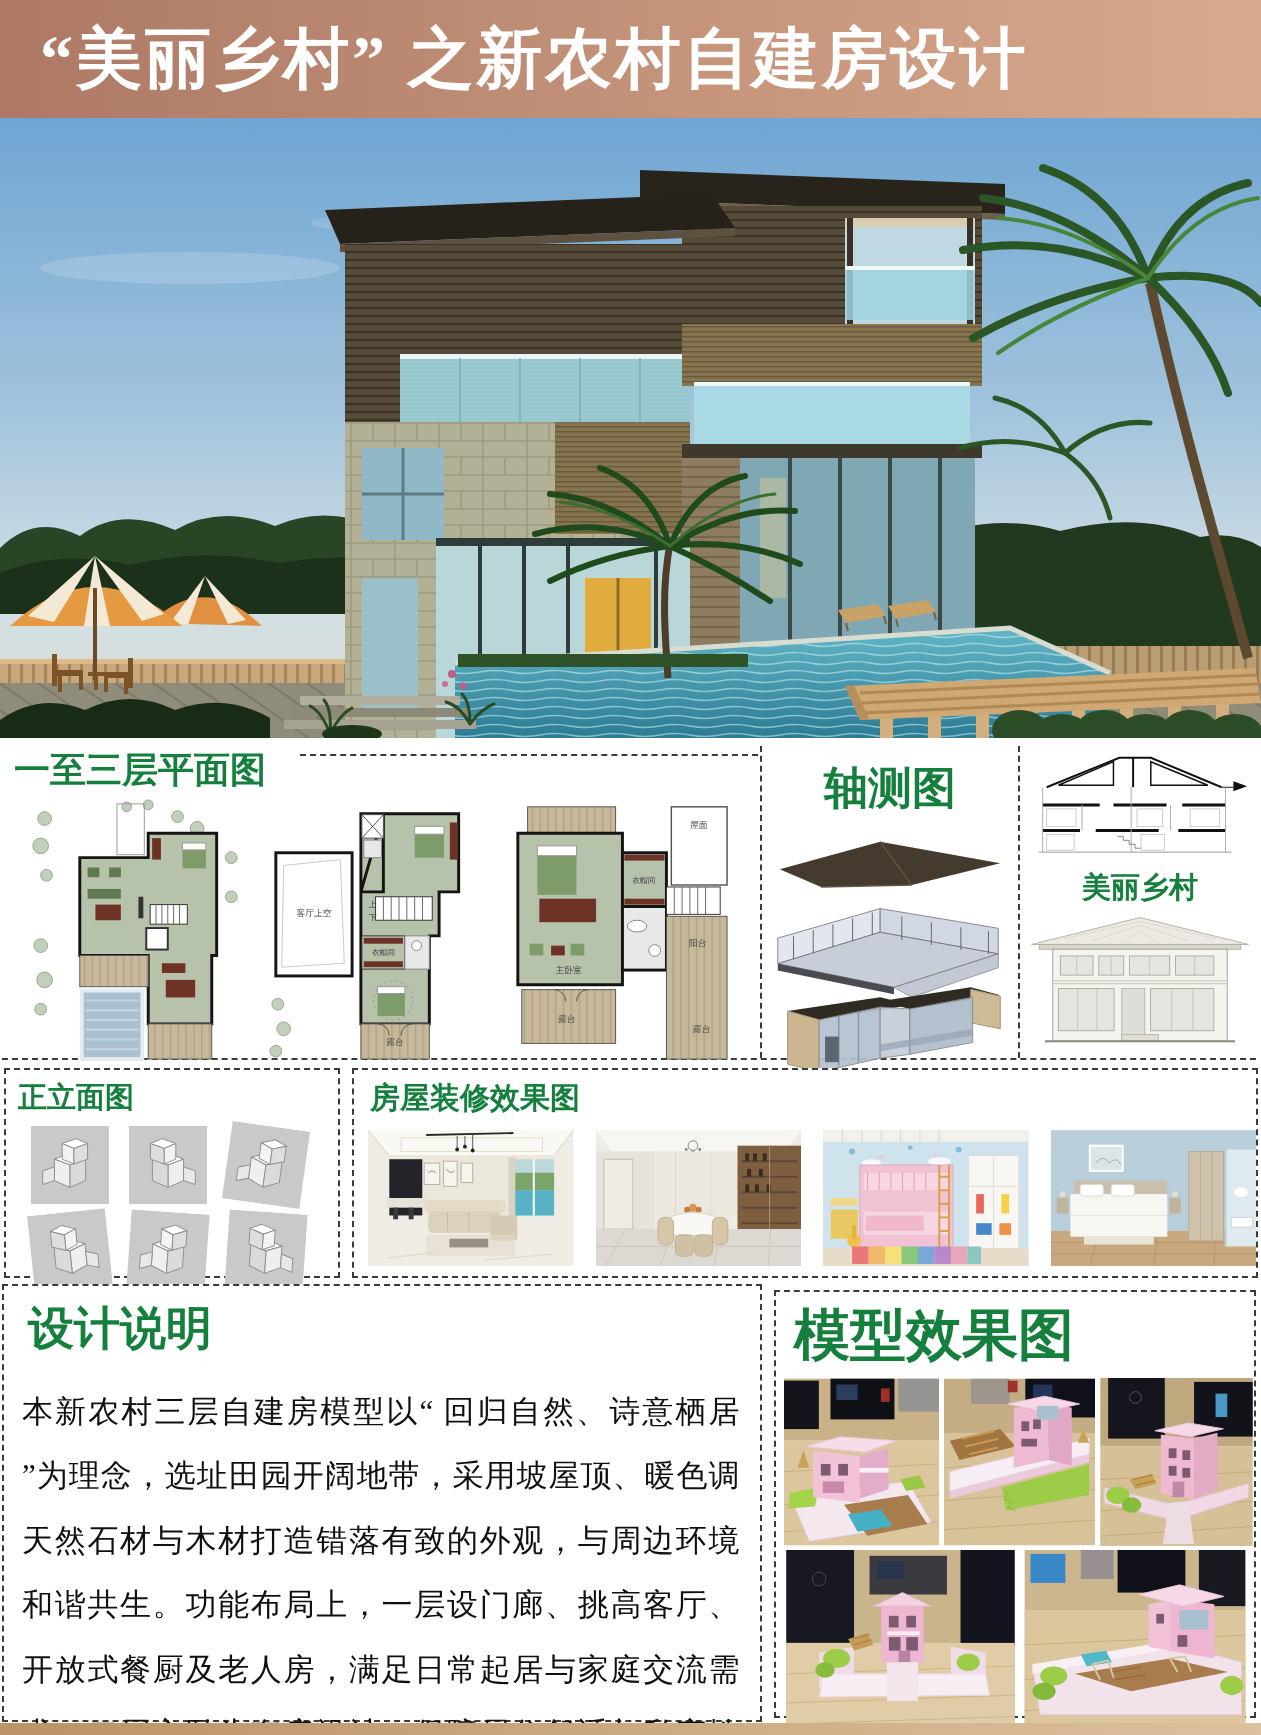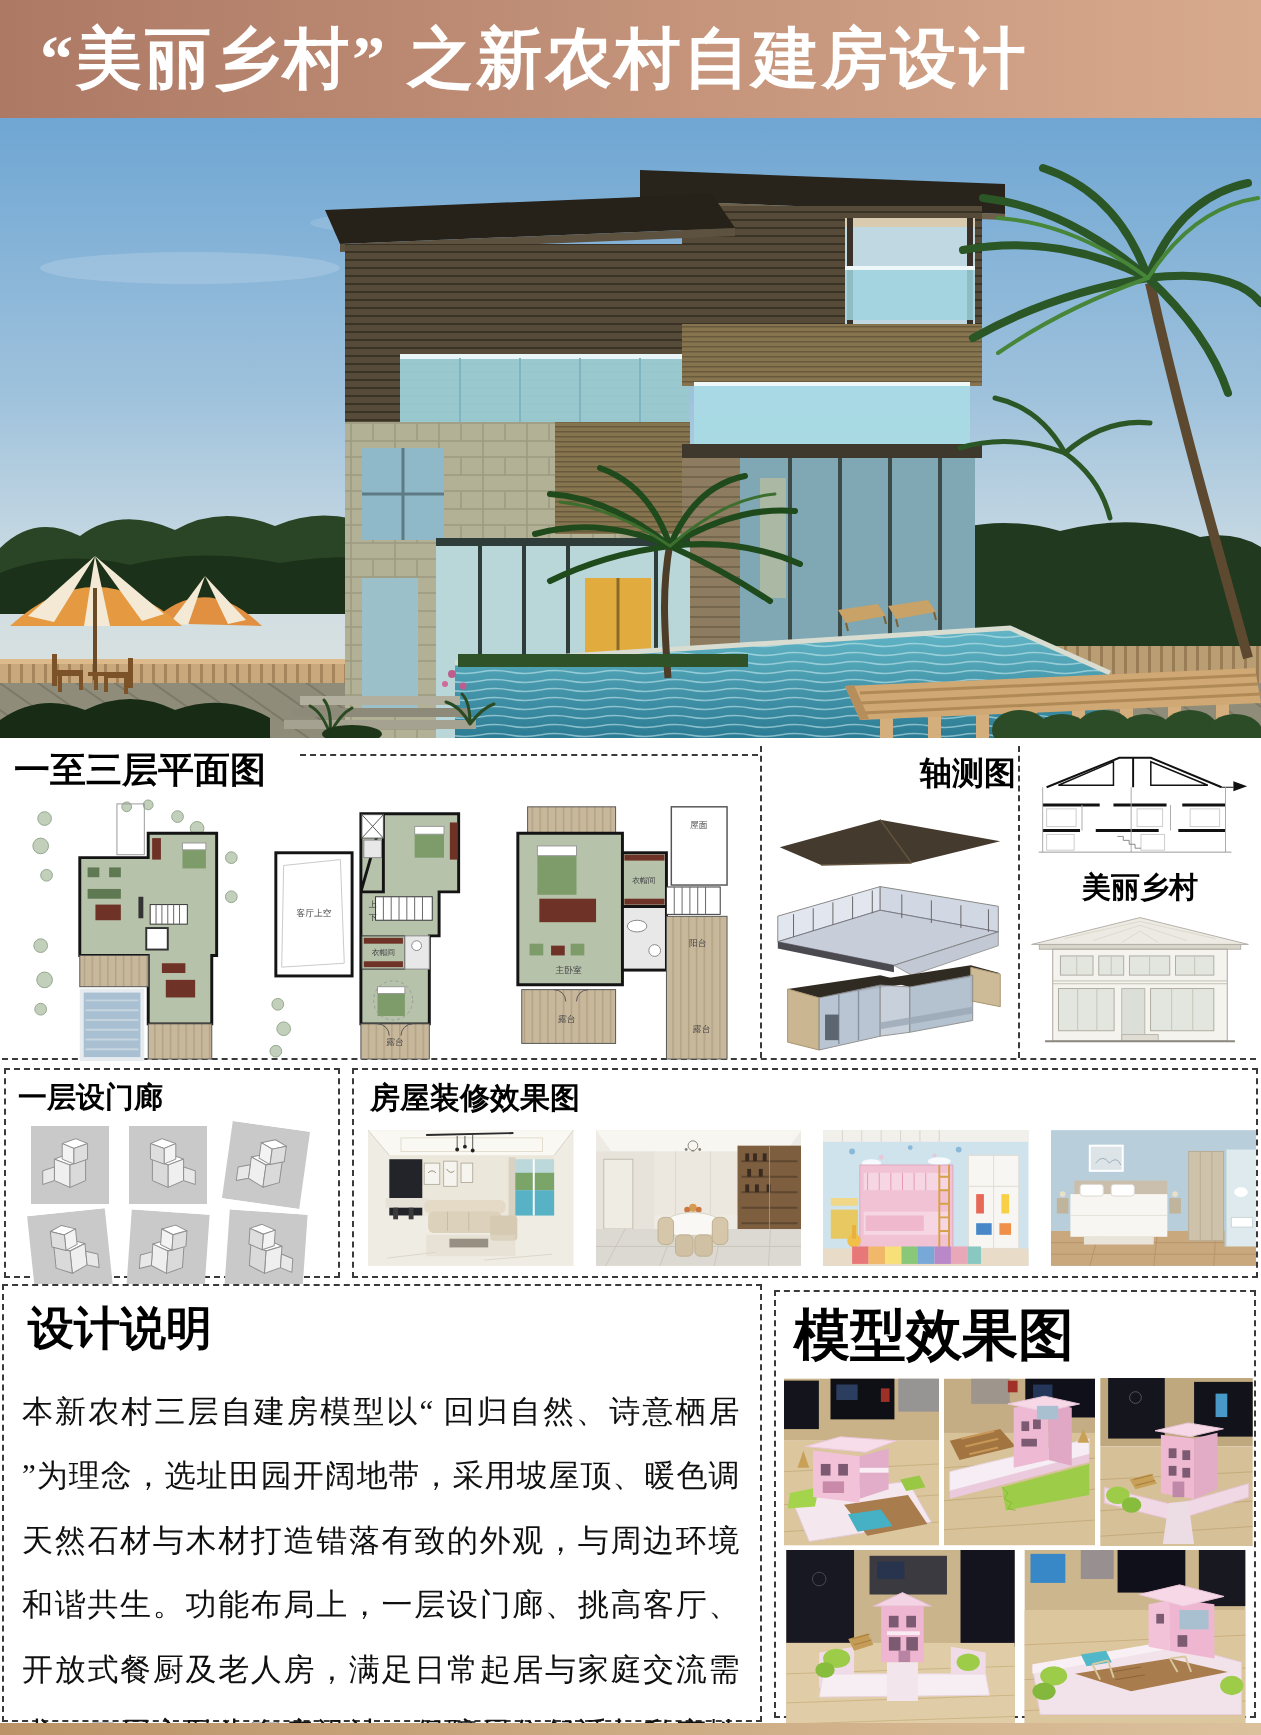--- a/index.html
+++ b/index.html
@@ -10,27 +10,27 @@
           background:linear-gradient(90deg,var(--banner-left,#ad7965),var(--banner-right,#d8aa8d));
           display:flex;align-items:center;}
   #banner h1{margin:0 14px 0 40px;font-family:"Liberation Serif","DejaVu Serif",serif;
              font-weight:700;font-size:66px;letter-spacing:3px;color:#fff;white-space:nowrap;text-align:right;}
   
   #hero{position:absolute;left:0;top:118px;width:1261px;height:620px;}
   
   .hdash{position:absolute;border-top:2px dashed #3a3a3a;}
   .vdash{position:absolute;border-left:2px dashed #3a3a3a;}
   .dbox{position:absolute;border:2px dashed #3a3a3a;box-sizing:border-box;background:#fff;}
-  h2.sec{margin:0;color:#000000;font-weight:700;}
+  h2.sec{margin:0;color:#15803d;font-weight:700;}
   
   #plans-area{position:absolute;left:8px;top:744px;width:748px;height:312px;}
   #plans-area h2{font-size:36px;margin:2px 0 0 6px;}
   #plans-row{display:flex;gap:6px;padding:4px 0 0 10px;}
   #axon-col{position:absolute;left:764px;top:744px;width:252px;height:312px;text-align:center;}
-  #axon-col h2{font-size:32px;margin-top:8px;text-align:right;}
+  #axon-col h2{font-size:44px;margin-top:15px;}
   #right-col{position:absolute;left:1022px;top:744px;width:236px;height:312px;text-align:center;}
   #right-col h2{font-size:29px;margin-top:4px;}
   
   #space-box{left:4px;top:1068px;width:336px;height:210px;}
   #space-box h2{font-size:29px;margin:8px 0 0 12px;}
   #space-grid{display:grid;grid-template-columns:repeat(3,84px);grid-auto-rows:78px;gap:8px 14px;
               margin:8px 0 0 22px;}
   .thumb{width:84px;height:78px;}
   .thumb svg{width:100%;height:100%;}
   #interior-box{left:352px;top:1068px;width:906px;height:210px;}
@@ -459,21 +459,21 @@
           <rect x="130" y="84" width="66" height="44"></rect>
       </g>
       <path d="M53,50V70 M89,50V70 M129,50V70 M176,50V70 M54,84V128 M74,84V128 M152,84V128 M174,84V128" stroke="#c6c3b8"></path>
       <rect x="100" y="84" width="24" height="55" fill="#dcdfd8" stroke="#b8b5aa"></rect>
       <rect x="100" y="132" width="38" height="7" fill="#e0ddd4" stroke="#b8b5aa"></rect>
       <path d="M20,139 H218" stroke="#8a877e" stroke-width="2"></path>
     </svg>
   </section>
 
   <section class="dbox" id="space-box">
-    <h2 class="sec">一层设门廊</h2>
+    <h2 class="sec">正立面图</h2>
     <div id="space-grid">
       <div class="thumb"><svg viewBox="0 0 80 80" style="transform-origin: 50% 50%;">
             <rect width="80" height="80" fill="#c9c9c9"></rect>
             <g stroke="#8f8f8f" stroke-width="1" stroke-linejoin="round">
               <polygon points="24,34 40,28 56,34 40,40" fill="#ffffff"></polygon>
               <polygon points="24,34 24,56 40,63 40,40" fill="#efefef"></polygon>
               <polygon points="56,34 56,56 40,63 40,40" fill="#dadada"></polygon>
               <polygon points="32,18 46,13 58,18 44,23" fill="#ffffff"></polygon>
               <polygon points="32,18 32,34 44,39 44,23" fill="#f3f3f3"></polygon>
               <polygon points="58,18 58,34 44,39 44,23" fill="#dedede"></polygon>

